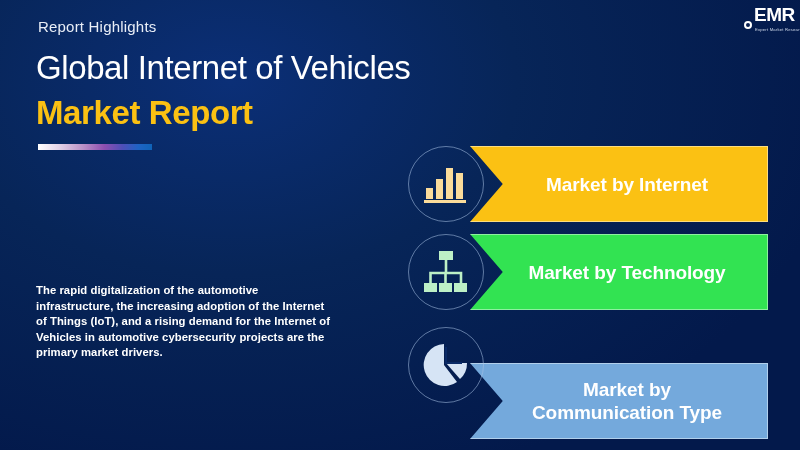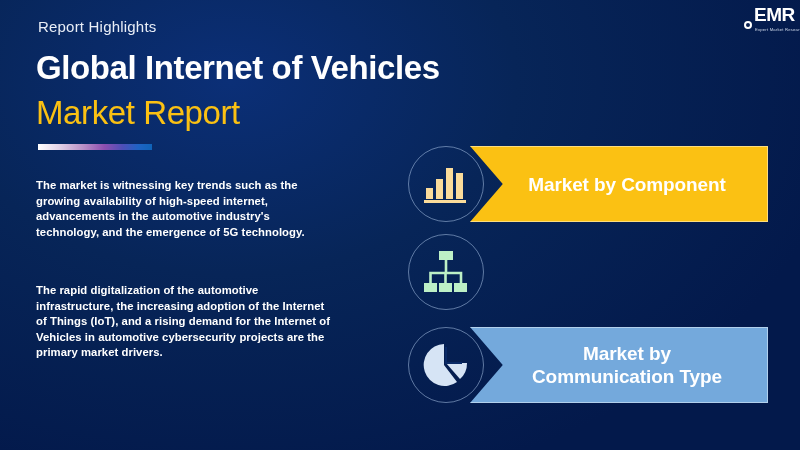--- a/index.html
+++ b/index.html
@@ -77,32 +77,32 @@
     top: 18px;
     font-size: 15px;
     color: #e9eef7;
     letter-spacing: 0.2px;
   }
   .title-main {
     position: absolute;
     left: 36px;
     top: 48px;
     font-size: 33px;
-    font-weight: bold;
+    font-weight: normal;
     color: #ffffff;
     letter-spacing: -0.4px;
     line-height: 40px;
     white-space: nowrap;
   }
   .title-sub {
     position: absolute;
     left: 36px;
     top: 93px;
     font-size: 33px;
-    font-weight: normal;
+    font-weight: bold;
     color: #fbc113;
     letter-spacing: -0.4px;
     line-height: 40px;
     white-space: nowrap;
   }
   .divider {
     position: absolute;
     left: 38px;
     top: 144px;
     width: 114px;
@@ -159,21 +159,21 @@
     box-sizing: border-box;
     border: 1px solid rgba(255,255,255,0.45);
     display: flex;
     align-items: center;
     justify-content: center;
     -webkit-clip-path: polygon(0% 0%, 100% 0%, 100% 100%, 0% 100%, 11% 50%);
     clip-path: polygon(0% 0%, 100% 0%, 100% 100%, 0% 100%, 11% 50%);
   }
   .banner-1 { background: #fbc113; }
   .banner-2 { background: #32e352; }
-  .banner-3 { background: #74a9dc; }
+  .banner-3 { background: #74a9dc; margin-top: 36px; }
 
   .banner-label {
     color: #ffffff;
     font-size: 19px;
     font-weight: bold;
     text-align: center;
     line-height: 23px;
     padding-left: 26px;
     padding-right: 10px;
     letter-spacing: -0.1px;
@@ -211,39 +211,41 @@
     <span class="logo-dot"></span>
     <span class="logo-text">EMR</span>
     <span class="logo-tag">Expert Market Research</span>
   </div>
 
   <div class="eyebrow">Report Highlights</div>
   <div class="title-main">Global Internet of Vehicles</div>
   <div class="title-sub">Market Report</div>
   <div class="divider"></div>
 
-  <div class="para para-1">The market is witnessing key trends such as the growing availability of high-speed internet, advancements in the automotive industry's technology, and the emergence of 5G technology.</div>
   <div class="para para-2">The rapid digitalization of the automotive infrastructure, the increasing adoption of the Internet of Things (IoT), and a rising demand for the Internet of Vehicles in automotive cybersecurity projects are the primary market drivers.</div>
 
 
   <div class="card card-1">
     <div class="banner banner-1">
-      <span class="banner-label">Market by Component</span>
+      <span class="banner-label">Market by Internet</span>
     </div>
     <div class="icon-circle"></div>
     <svg class="icon-svg" viewBox="0 0 50 50">
       <rect x="5" y="29" width="7" height="11" fill="#fbdc9a"></rect>
       <rect x="15" y="20" width="7" height="20" fill="#fbdc9a"></rect>
       <rect x="25" y="9" width="7" height="31" fill="#fbdc9a"></rect>
       <rect x="35" y="14" width="7" height="26" fill="#fbdc9a"></rect>
       <rect x="3" y="41" width="42" height="3" fill="#fbdc9a"></rect>
     </svg>
   </div>
 
   <div class="card card-2">
+    <div class="banner banner-2">
+      <span class="banner-label">Market by Technology</span>
+    </div>
     <div class="icon-circle"></div>
     <svg class="icon-svg" viewBox="0 0 50 50">
       <rect x="18" y="4" width="14" height="9" fill="#bdf0c6"></rect>
       <rect x="3" y="36" width="13" height="9" fill="#bdf0c6"></rect>
       <rect x="18" y="36" width="13" height="9" fill="#bdf0c6"></rect>
       <rect x="33" y="36" width="13" height="9" fill="#bdf0c6"></rect>
       <path d="M25 13 L25 26" stroke="#bdf0c6" stroke-width="2.6" fill="none"></path>
       <path d="M9.5 36 L9.5 26 L40 26 L40 36" stroke="#bdf0c6" stroke-width="2.6" fill="none"></path>
       <path d="M24.5 26 L24.5 36" stroke="#bdf0c6" stroke-width="2.6" fill="none"></path>
     </svg>

